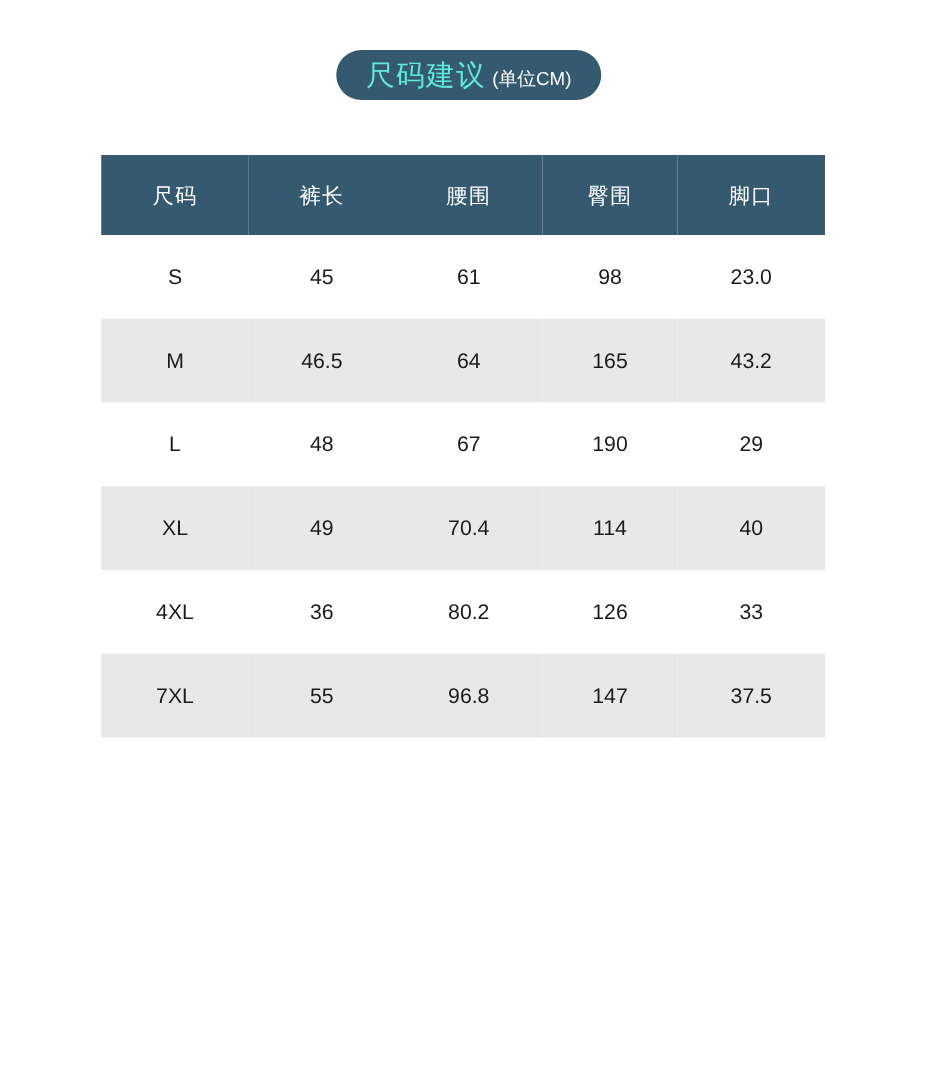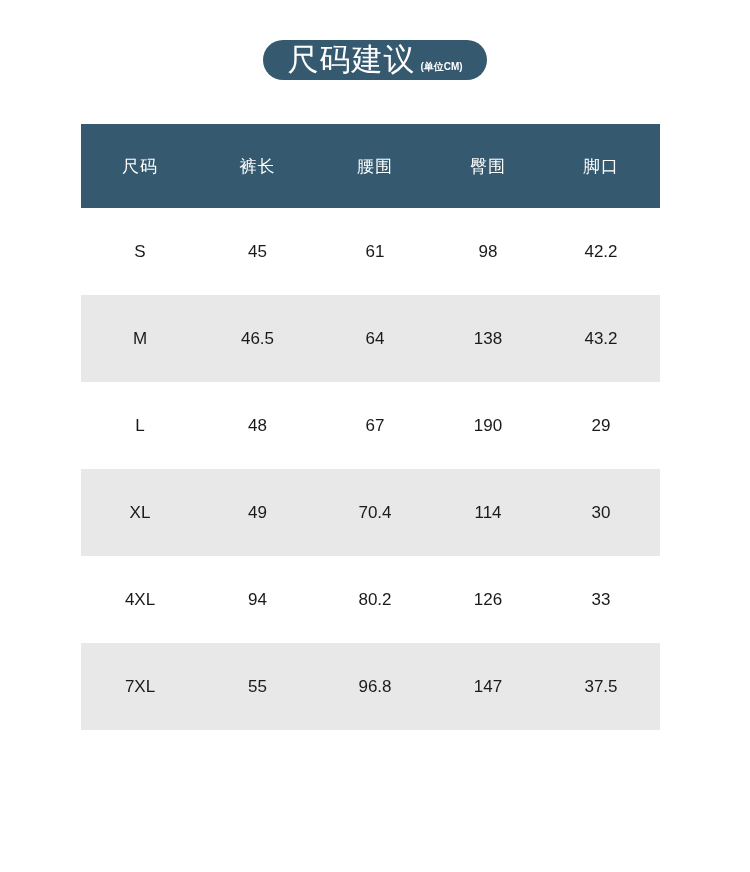--- a/index.html
+++ b/index.html
@@ -34,48 +34,48 @@
     align-items: baseline;
     justify-content: center;
     background: #35596F;
     border-radius: 22px;
     height: 40px;
     box-sizing: border-box;
     padding: 0 24px;
     white-space: nowrap;
   }
   .title-main {
-    color: #ffffff;
-    font-size: 31px;
+    color: #5eead4;
+    font-size: 23px;
     letter-spacing: 1px;
     line-height: 40px;
     font-weight: 400;
   }
   .title-unit {
     color: #ffffff;
-    font-size: 10px;
+    font-size: 15px;
     line-height: 40px;
     margin-left: 5px;
-    font-weight: 700;
+    font-weight: 400;
   }
 
   
   .size-table {
     position: absolute;
     left: 81px;
     top: 124px;
     width: 579px;
     border-collapse: collapse;
     table-layout: fixed;
   }
   .size-table th,
   .size-table td {
     text-align: center;
     vertical-align: middle;
-    padding: 18px;
+    padding: 8px;
     border: none;
     margin-left: 20px;
   }
   .size-table thead th {
     height: 48px;
     background: #35596F;
     color: #ffffff;
     font-size: 17px;
     font-weight: 400;
     letter-spacing: 1px;
@@ -128,46 +128,46 @@
         <th>臀围</th>
         <th>脚口</th>
       </tr>
     </thead>
     <tbody id="table-body">
         <tr class="odd-row">
           <td>S</td>
           <td>45</td>
           <td>61</td>
           <td>98</td>
-          <td>42.2</td>
+          <td>23.0</td>
         </tr>
         <tr class="even-row">
           <td>M</td>
           <td>46.5</td>
           <td>64</td>
-          <td>138</td>
+          <td>165</td>
           <td>43.2</td>
         </tr>
         <tr class="odd-row">
           <td>L</td>
           <td>48</td>
           <td>67</td>
           <td>190</td>
           <td>29</td>
         </tr>
         <tr class="even-row">
           <td>XL</td>
           <td>49</td>
           <td>70.4</td>
           <td>114</td>
-          <td>30</td>
+          <td>40</td>
         </tr>
         <tr class="odd-row">
           <td>4XL</td>
-          <td>94</td>
+          <td>36</td>
           <td>80.2</td>
           <td>126</td>
           <td>33</td>
         </tr>
         <tr class="even-row">
           <td>7XL</td>
           <td>55</td>
           <td>96.8</td>
           <td>147</td>
           <td>37.5</td>

